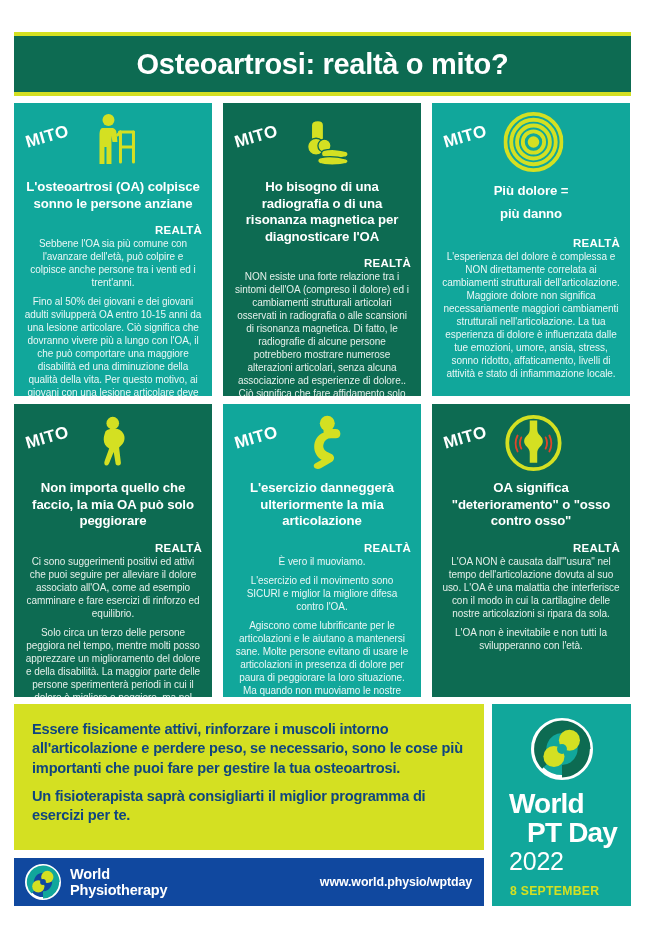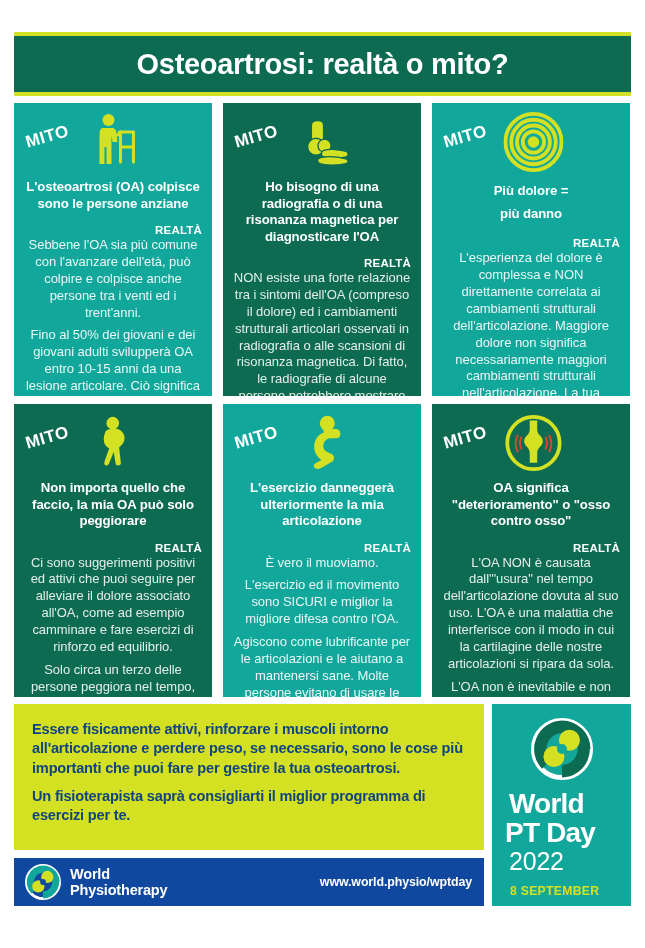--- a/index.html
+++ b/index.html
@@ -80,21 +80,21 @@
     color: #ffffff;
     font-size: 11.5px;
     font-weight: bold;
     text-align: right;
     margin-top: 12px;
     letter-spacing: 0.2px;
   }
   .card.teal .body-p { color: #e9f7f6; }
   .card.green .body-p { color: #e4efe9; }
   .body-p {
-    font-size: 13px;
+    font-size: 10px;
     line-height: 1.30;
     text-align: center;
     margin-top: 6px;
     letter-spacing: -0.05px;
   }
   .body-p.first { margin-top: 1px; }
 
   
   .summary {
     position: absolute; left: 14px; top: 704px;
@@ -146,21 +146,21 @@
   .wptday-mark { width: 62px; height: 62px; }
   .wptday-world {
     margin-top: 10px;
     color: #ffffff; font-size: 28px; font-weight: bold;
     line-height: 1.0; letter-spacing: -0.8px;
     align-self: flex-start; margin-left: 17px;
   }
   .wptday-ptday {
     color: #ffffff; font-size: 28px; font-weight: bold;
     line-height: 1.05; letter-spacing: -0.8px;
-    align-self: flex-start; margin-left: 13px;
+    align-self: flex-start; margin-left: 35px;
   }
   .wptday-year {
     color: #ffffff; font-size: 25px; font-weight: normal;
     line-height: 1.1; letter-spacing: -0.2px;
     align-self: flex-start; margin-left: 17px; margin-top: 1px;
   }
   .wptday-date {
     color: #d4e022; font-size: 12.2px; font-weight: bold;
     letter-spacing: 0.3px;
     align-self: flex-start; margin-left: 18px; margin-top: 8px;
@@ -189,21 +189,21 @@
             <g stroke="#d4e022" stroke-width="3" fill="none" stroke-linecap="round">
               <path d="M35 21h14"></path>
               <path d="M36 21v30"></path>
               <path d="M49 21v30"></path>
               <path d="M36 36h13"></path>
               <path d="M33 24l3-3"></path>
             </g>
           </svg>
         </div>
       </div>
-      <div class="card-title">L'osteoartrosi (OA) colpisce sono le persone anziane</div>
+      <div class="card-title">L'osteoartrosi (OA) colpisce sonno le persone anziane</div>
       <div class="realta">REALTÀ</div>
       <div class="body-p first">Sebbene l'OA sia più comune con l'avanzare dell'età, può colpire e colpisce anche persone tra i venti ed i trent'anni.</div>
       <div class="body-p">Fino al 50% dei giovani e dei giovani adulti svilupperà OA entro 10-15 anni da una lesione articolare. Ciò significa che dovranno vivere più a lungo con l'OA, il che può comportare una maggiore disabilità ed una diminuzione della qualità della vita. Per questo motivo, ai giovani con una lesione articolare deve essere insegnato come contenere il rischio di OA.</div>
     </div>
 
     <div class="card green">
       <div class="card-top">
         <div class="mito">MITO</div>
         <div class="icon-box">
           <svg viewBox="0 0 62 62" width="62" height="58" aria-hidden="true">

